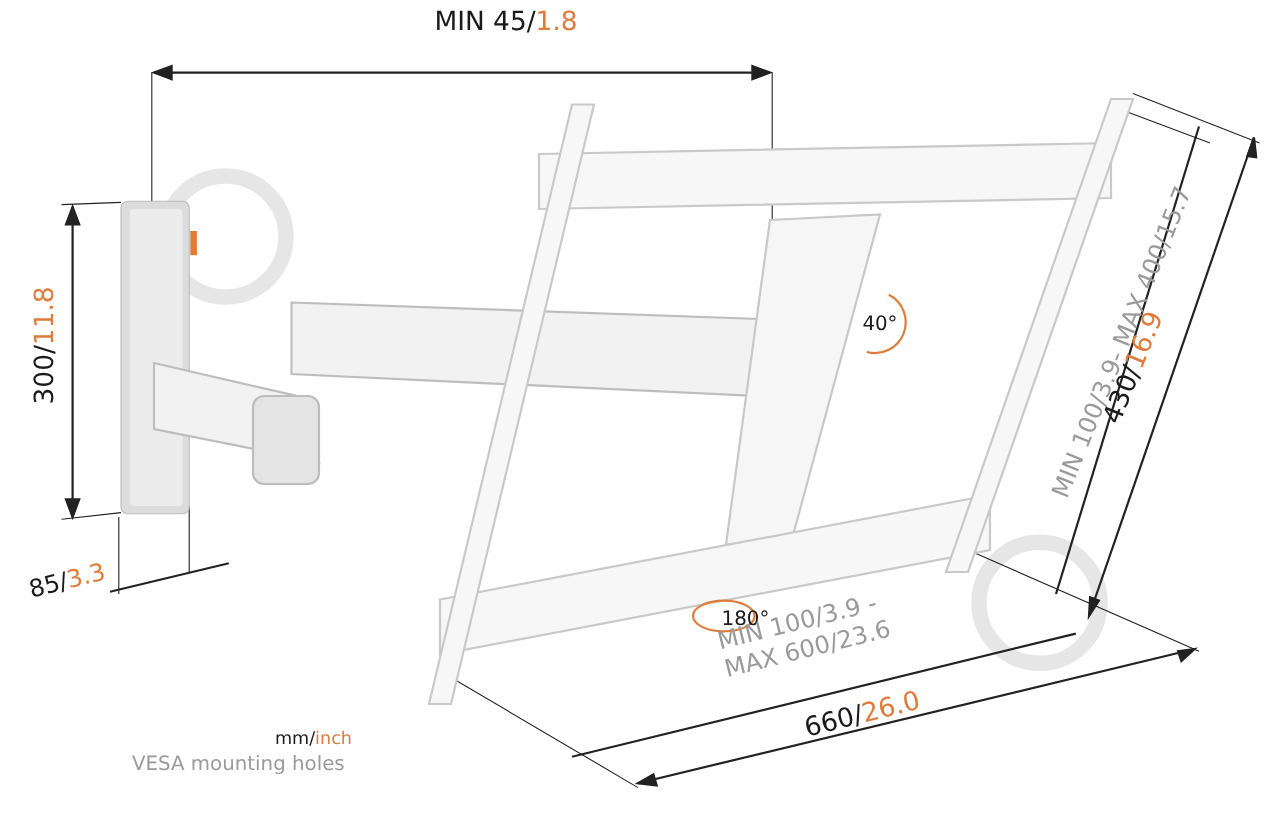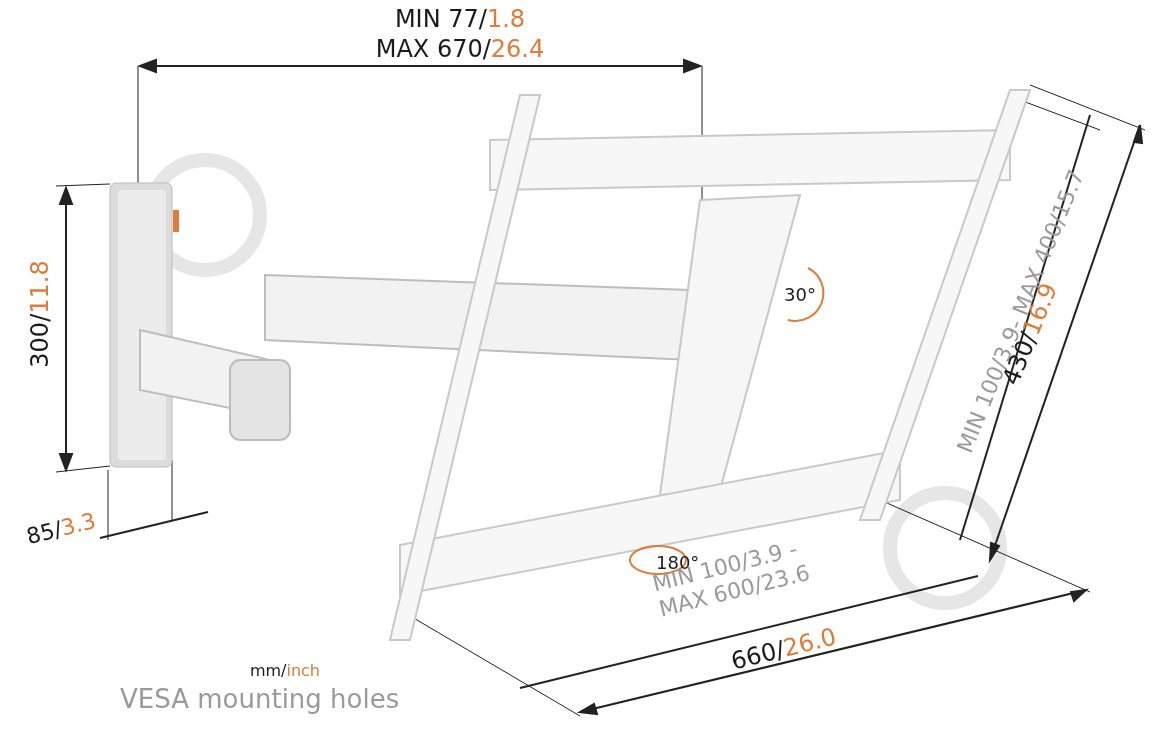--- a/index.html
+++ b/index.html
@@ -11,21 +11,21 @@
   .dim-top { left:320px; top:4px; font-size:24px; line-height:30px; text-align:center; width:280px; }
   .dim-h300 { left:-40px; top:300px; font-size:24px; transform:rotate(-90deg); transform-origin:center; width:160px; text-align:center; }
   .dim-85 { left:26px; top:516px; font-size:22px; transform:rotate(-14deg); }
   .rot20 { left:784px; top:284px; font-size:18px; }
   .rot180 { left:656px; top:552px; font-size:18px; }
   .vesa-w { left:650px; top:572px; font-size:22px; line-height:26px; transform:rotate(-14deg); transform-origin:left top; }
   .dim-660 { left:730px; top:635px; font-size:24px; transform:rotate(-14deg); }
   .vesa-h { left:870px; top:300px; font-size:22px; transform:rotate(-68deg); transform-origin:center; width:300px; text-align:center; }
   .dim-430 { left:930px; top:320px; font-size:24px; transform:rotate(-68deg); transform-origin:center; width:200px; text-align:center; }
   .legend { left:200px; top:658px; font-size:16px; line-height:26px; text-align:right; width:120px; }
-  .legend2 { left:120px; top:684px; font-size:26px; text-align:center; width:200px; }
+  .legend2 { left:120px; top:684px; font-size:18px; text-align:left; width:200px; }
 </style>
 </head>
 <body>
 
 <div id="stage">
   <svg id="art" width="1161" height="744" viewBox="0 0 1161 744">
 
     <g opacity="0.18" fill="none" stroke="#777" stroke-width="14">
       <circle cx="205" cy="215" r="55"></circle>
       <circle cx="945" cy="548" r="55"></circle>
@@ -85,29 +85,28 @@
       <polygon points="1010,90 1030,90 880,520 860,520"></polygon>
     </g>
 
     <g fill="none" stroke="#e07b3a" stroke-width="2">
       <path d="M808,268 A28,28 0 0 1 788,320"></path>
       <ellipse cx="658" cy="560" rx="28" ry="14"></ellipse>
     </g>
   </svg>
 
   <div class="lbl dim-top">
-    <div><span>MIN 77/</span><span class="org">1.8</span></div>
-    <div><span>MAX 670/</span><span class="org">26.4</span></div>
+    <div><span>MIN 45/</span><span class="org">1.8</span></div>
   </div>
 
   <div class="lbl dim-h300"><span>300/</span><span class="org">11.8</span></div>
 
   <div class="lbl dim-85"><span>85/</span><span class="org">3.3</span></div>
 
-  <div class="lbl rot20">30°</div>
+  <div class="lbl rot20">40°</div>
   <div class="lbl rot180">180°</div>
 
   <div class="lbl vesa-w gry">
     <div>MIN 100/3.9 -</div>
     <div>MAX 600/23.6</div>
   </div>
 
   <div class="lbl dim-660"><span>660/</span><span class="org">26.0</span></div>
 
   <div class="lbl vesa-h gry">MIN 100/3.9- MAX 400/15.7</div>

